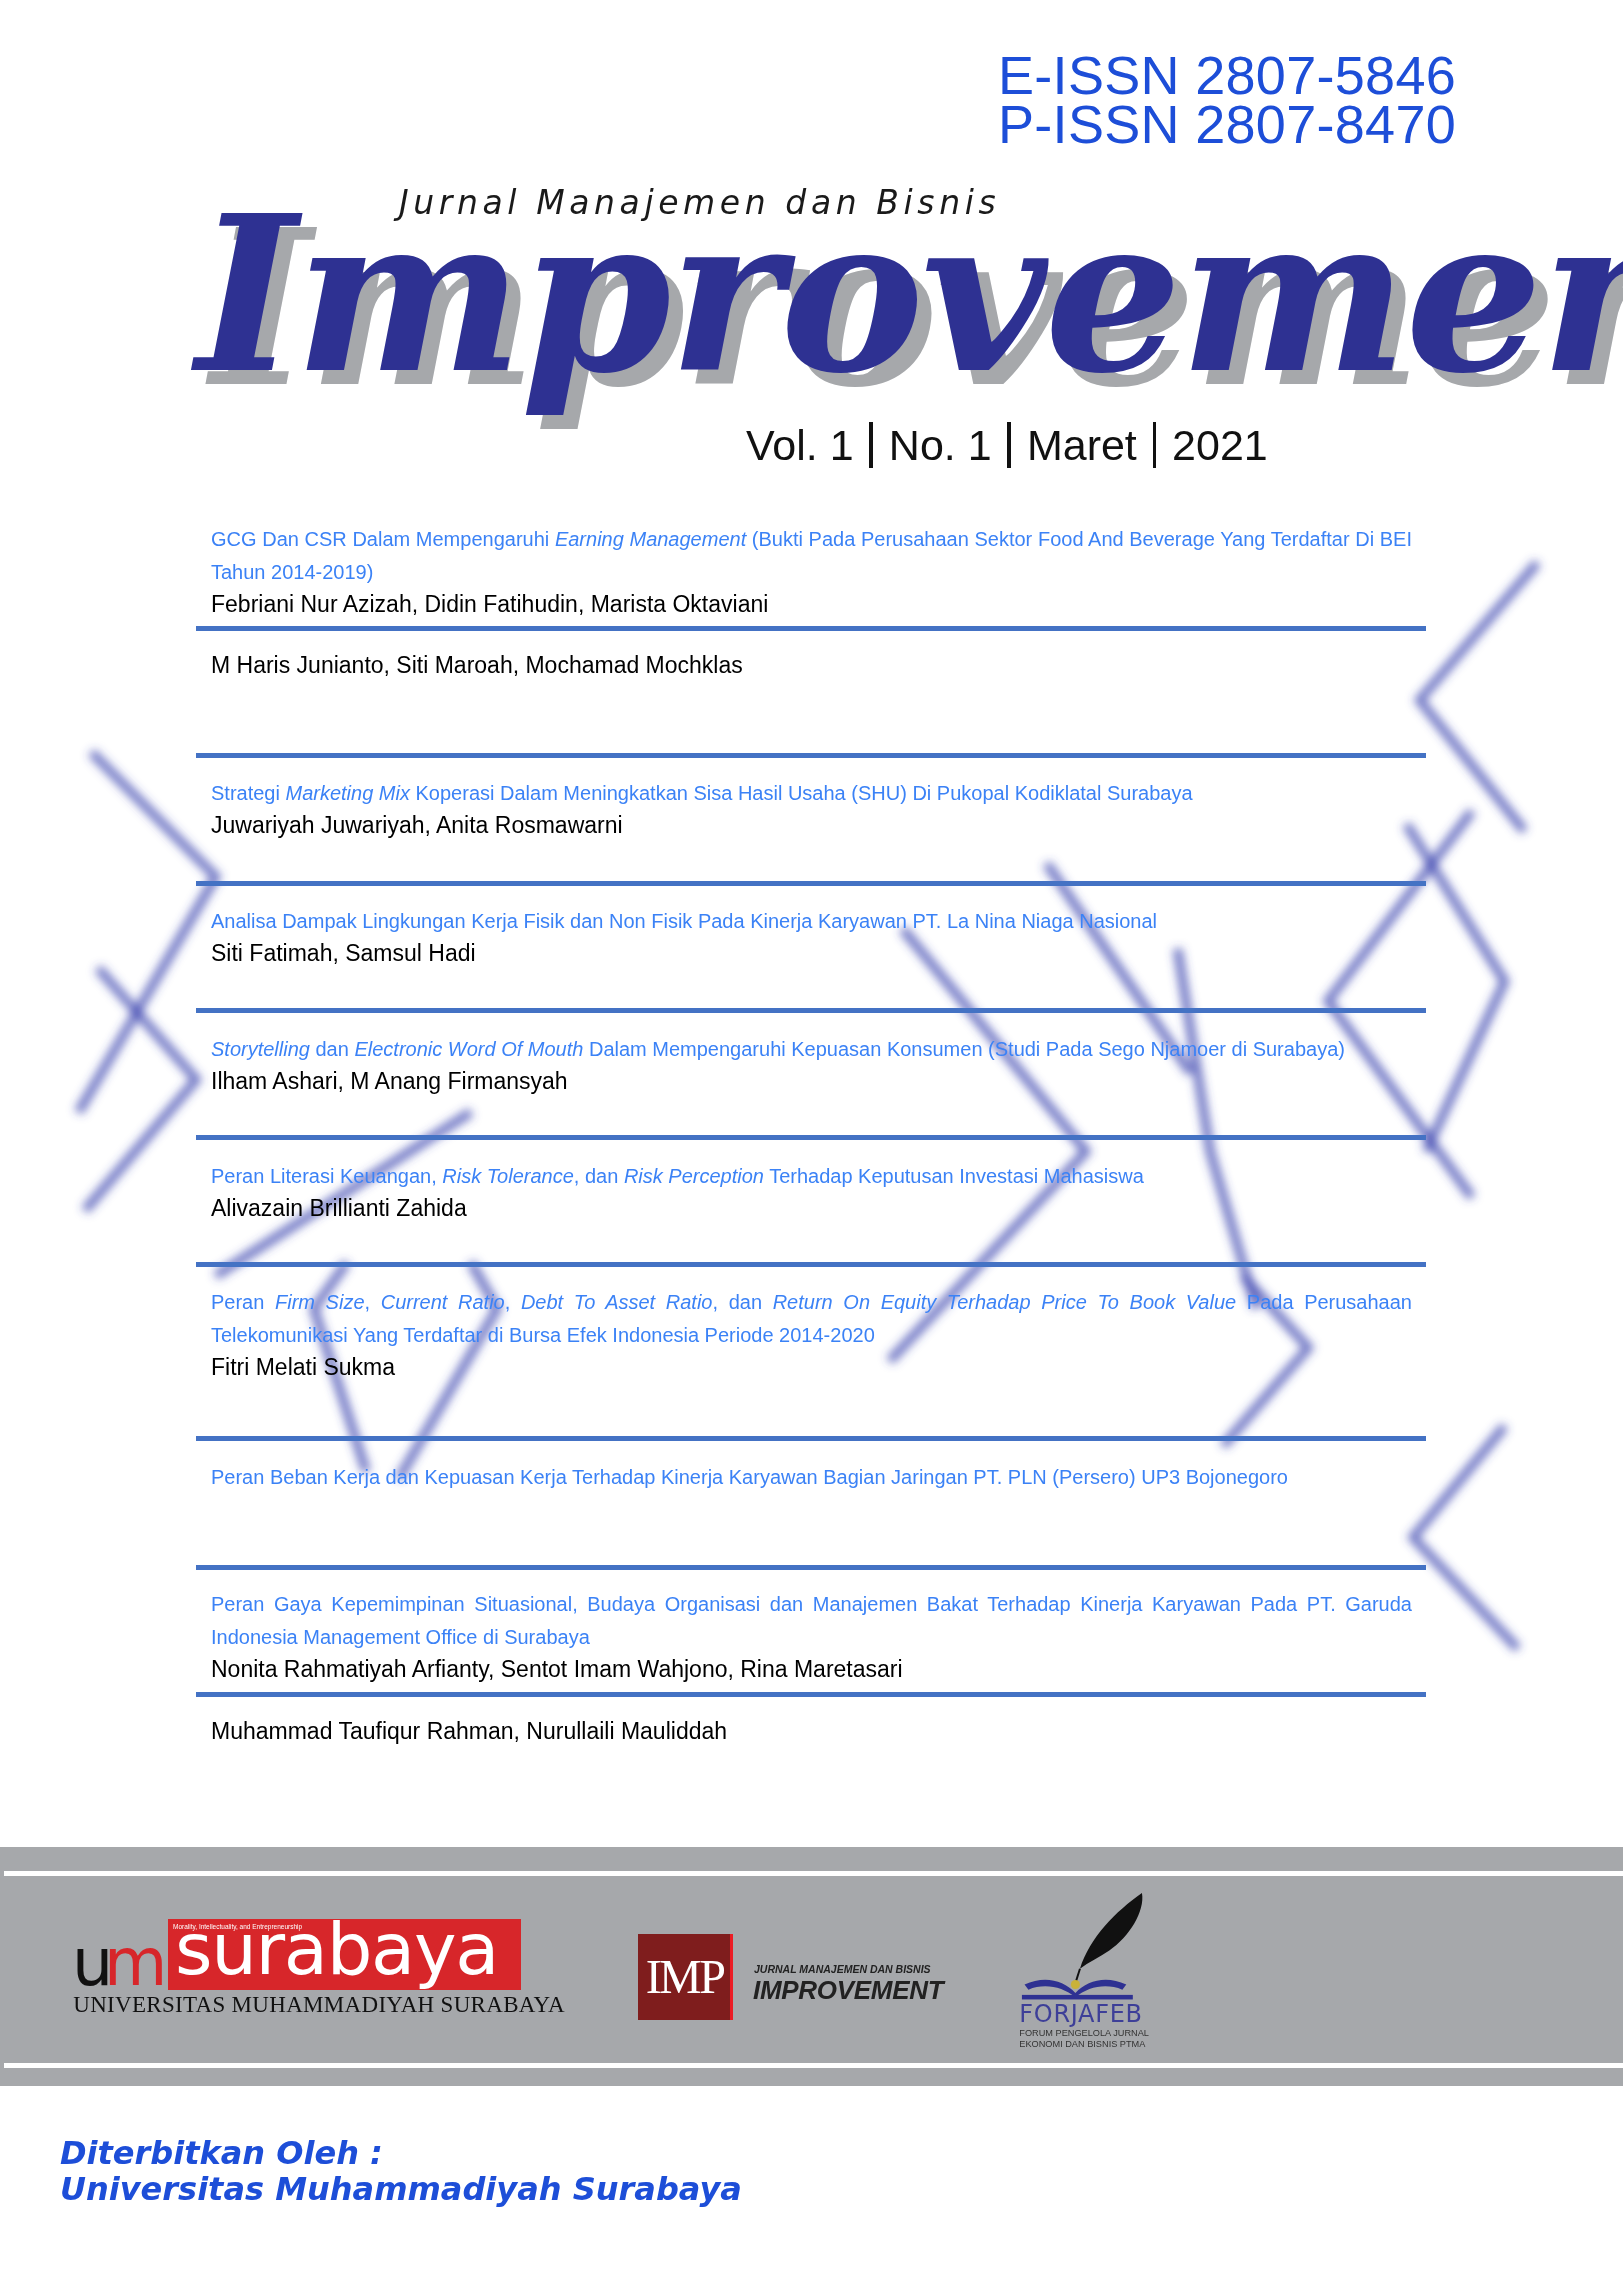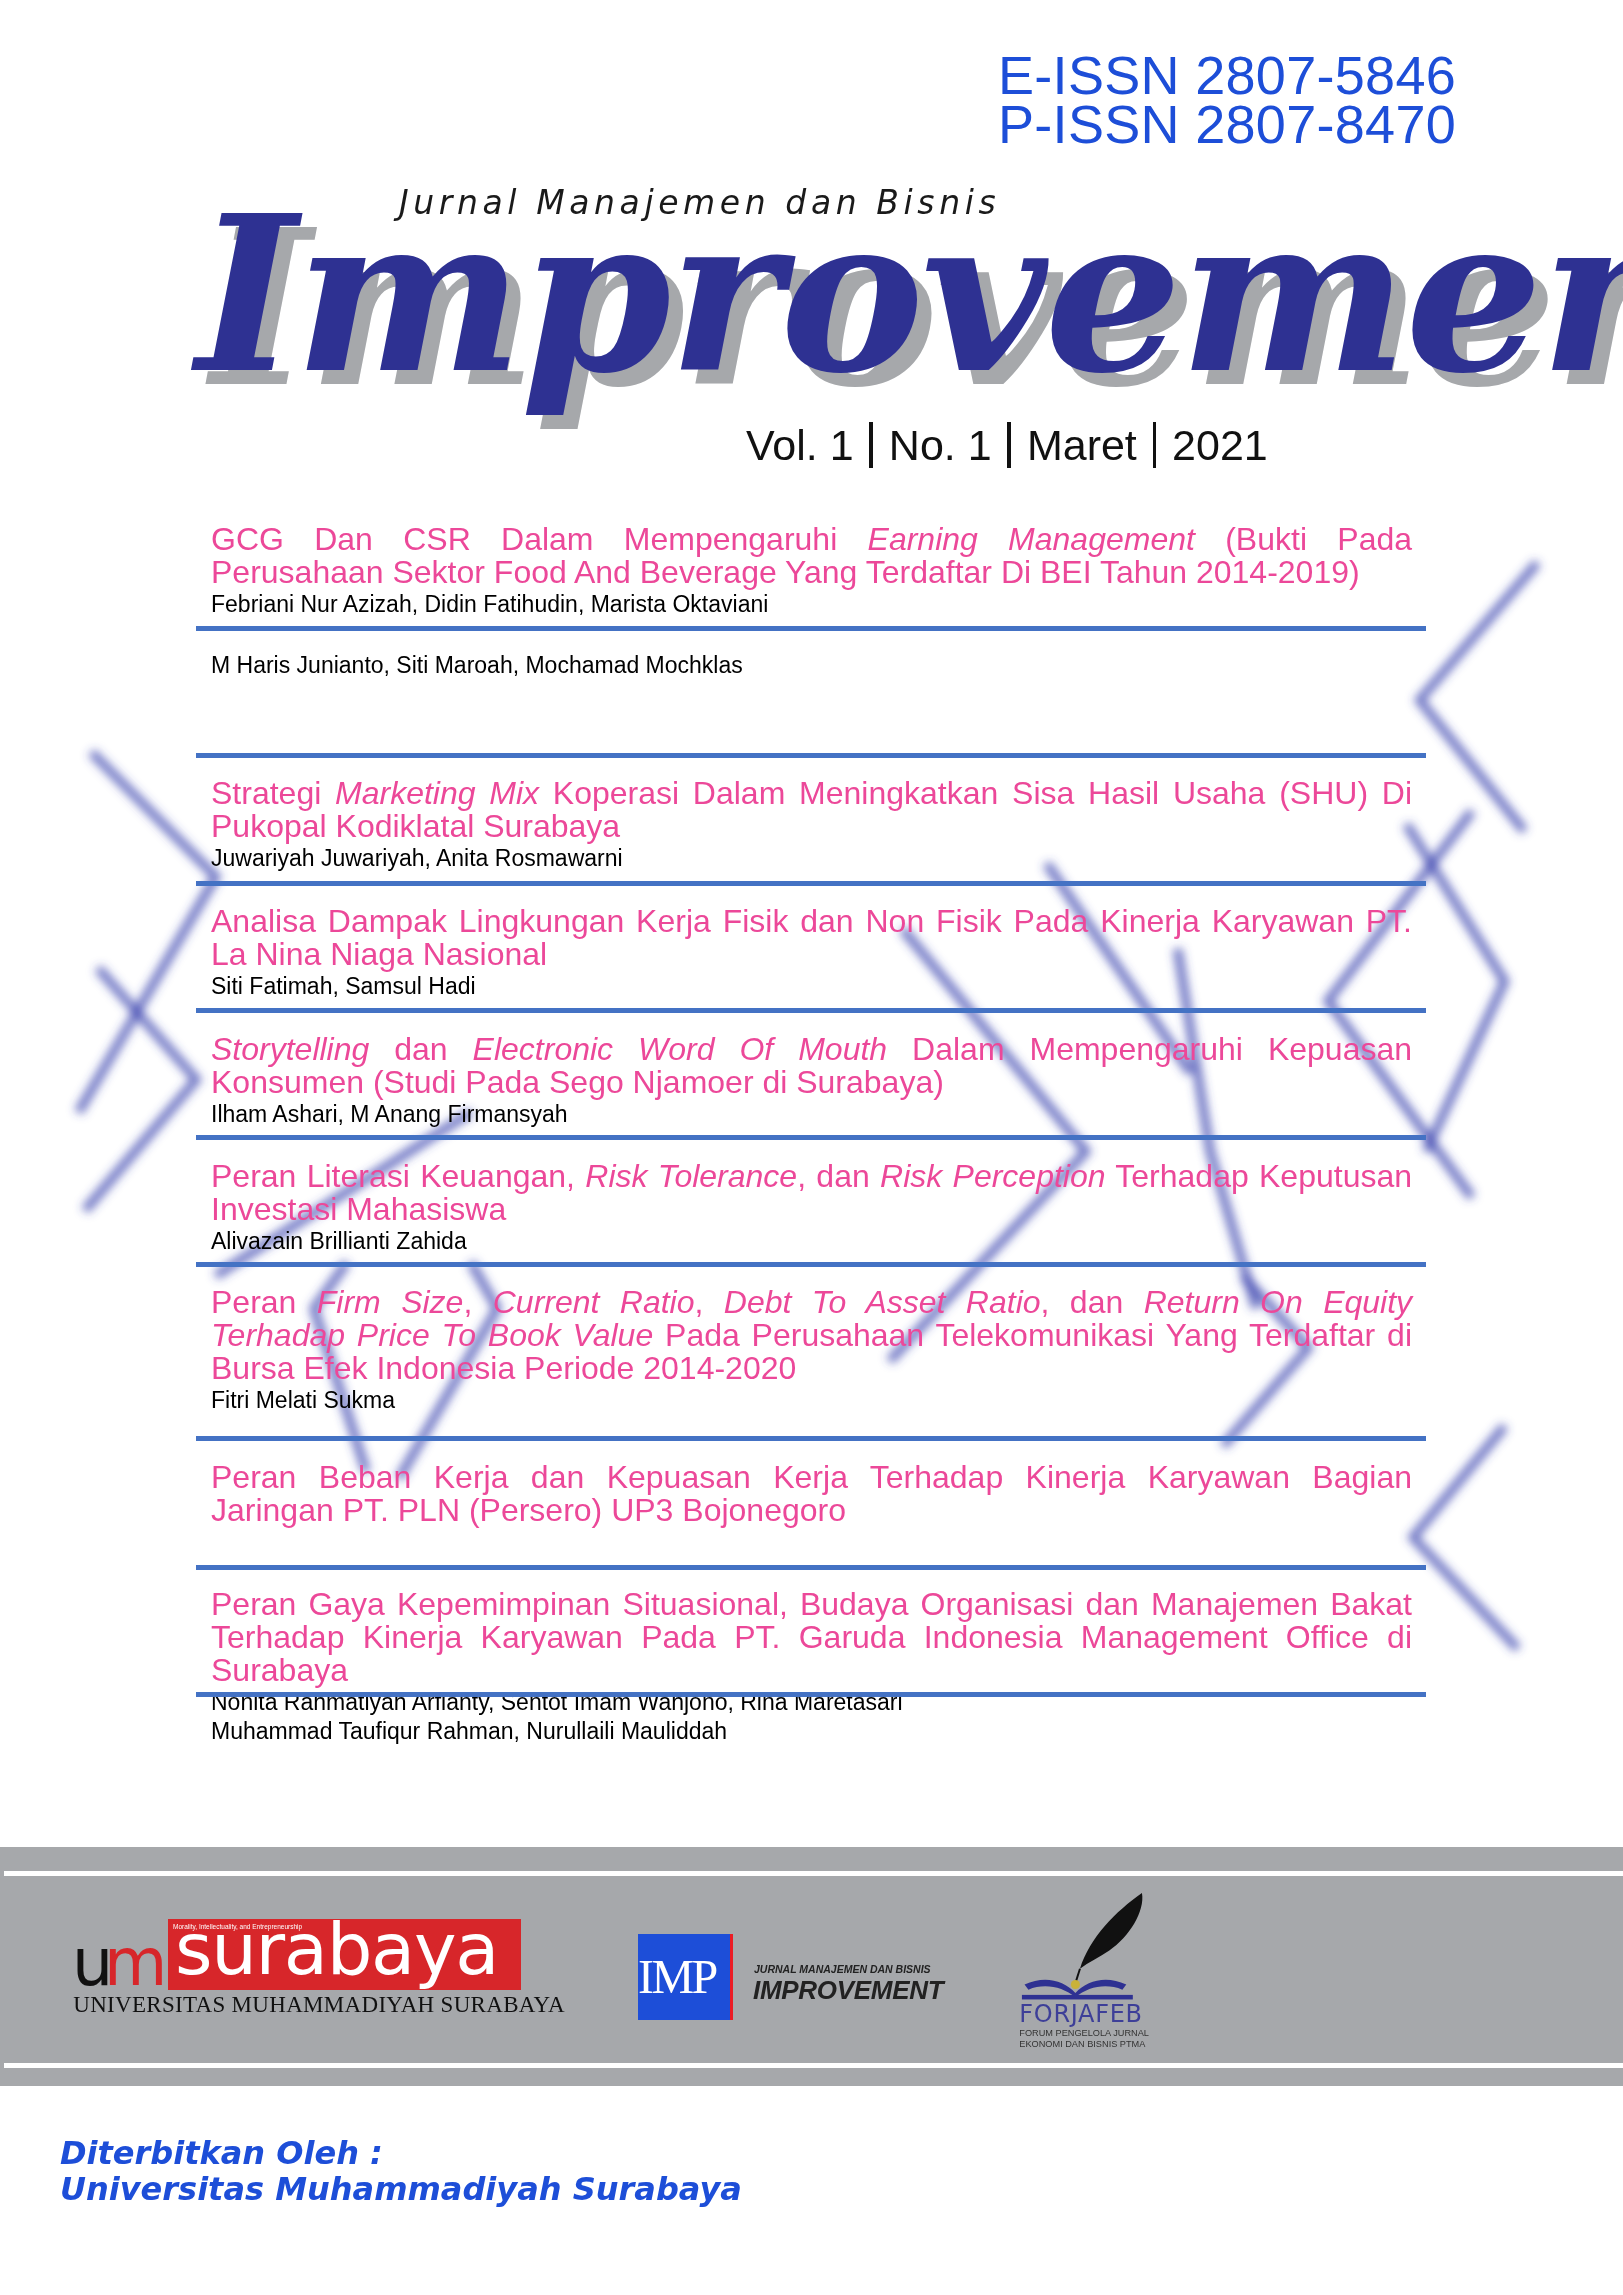--- a/index.html
+++ b/index.html
@@ -16,38 +16,38 @@
   .journal-sub { left:399px; top:183px; font-family:"DejaVu Sans", sans-serif; font-style:italic; font-size:33px; letter-spacing:4.6px; color:#1a1a1a; }
 
   .title-wrap { left:196px; top:157px; width:1256px; height:308px; }
   .title-text { position:absolute; left:0; top:0; font-family:"DejaVu Serif", serif; font-style:italic; font-weight:bold; font-size:216px; line-height:275px; letter-spacing:-2.6px; }
   .title-shadow { color:#a6a8ab; transform:translate(14.4px,14.4px); }
   .title-main { color:#2e3192; }
 
   .vol { left:746px; top:419px; font-size:43px; line-height:52px; color:#111; white-space:nowrap; }
   .vol .bar { display:inline-block; width:3.9px; height:46px; background:#111; vertical-align:-7.9px; margin:0 15.7px; }
   .article { position:absolute; left:0; width:1201px; }
-  .article-title { font-size:32px; line-height:33px; text-align:justify; text-align-last:left; color:#ec4899; }
+  .article-title { font-size:20px; line-height:33px; text-align:justify; text-align-last:left; color:#3b82f6; }
   .article-authors { font-size:23px; line-height:30px; color:#000; }
   .sep { position:absolute; left:196px; width:1230px; height:4.6px; background:#4472c4; }
 
   .band { left:0; top:1847px; width:1623px; height:239px; background:#a6a8ab; }
   .band-stripe { position:absolute; left:3.9px; width:1620px; height:5.2px; background:#fff; }
 
   .ums-logo { left:72px; top:1919px; width:452px; height:92px; }
   .ums-red { position:absolute; left:96px; top:0; width:353px; height:71px; background:#d7262a; }
   .ums-tag { position:absolute; left:101px; top:3.9px; font-size:6.5px; color:#fff; white-space:nowrap; }
   .ums-surabaya { position:absolute; left:103px; top:-11.8px; font-family:"DejaVu Sans", sans-serif; font-size:72px; line-height:85px; color:#fff; letter-spacing:-1.3px; }
   .ums-um { position:absolute; left:0; top:10.5px; font-family:"DejaVu Sans", sans-serif; font-size:65px; line-height:65px; letter-spacing:-9.2px; }
   .ums-u { color:#111; }
   .ums-m { color:#d7262a; }
   .ums-full { position:absolute; left:1.3px; top:73px; font-family:"Liberation Serif", serif; font-size:23px; letter-spacing:0.3px; color:#111; white-space:nowrap; }
 
   .imp-logo { left:638px; top:1934px; width:340px; height:88px; }
-  .imp-box { position:absolute; left:0; top:0; width:93px; height:86px; background:#1d4ed8; color:#fff; font-family:"Liberation Serif", serif; font-size:48px; line-height:86px; letter-spacing:-2.6px; }
+  .imp-box { position:absolute; left:0; top:0; width:93px; height:86px; background:#7f1d1d; color:#fff; font-family:"Liberation Serif", serif; font-size:48px; line-height:86px; text-align:center; letter-spacing:-2.6px; }
   .imp-bar { position:absolute; left:92px; top:0; width:2.6px; height:86px; background:#ec1c24; }
   .imp-small { position:absolute; left:116px; top:29.4px; font-size:10.5px; font-weight:bold; font-style:italic; color:#222; white-space:nowrap; }
   .imp-big { position:absolute; left:115px; top:41px; font-size:26px; font-weight:bold; font-style:italic; color:#222; white-space:nowrap; letter-spacing:-0.3px; }
 
   .forj-logo { left:1018px; top:1885px; width:137px; height:157px; }
   .forj-name { position:absolute; left:1.3px; top:115px; font-size:24px; letter-spacing:0.7px; color:#3d3f98; white-space:nowrap; font-family:"DejaVu Sans", sans-serif; font-weight:normal; }
   .forj-line1, .forj-line2 { position:absolute; left:1.3px; font-size:9.2px; color:#333; white-space:nowrap;text-align:right; }
   .forj-line1 { top:143px; }
   .forj-line2 { top:154px; }
 

